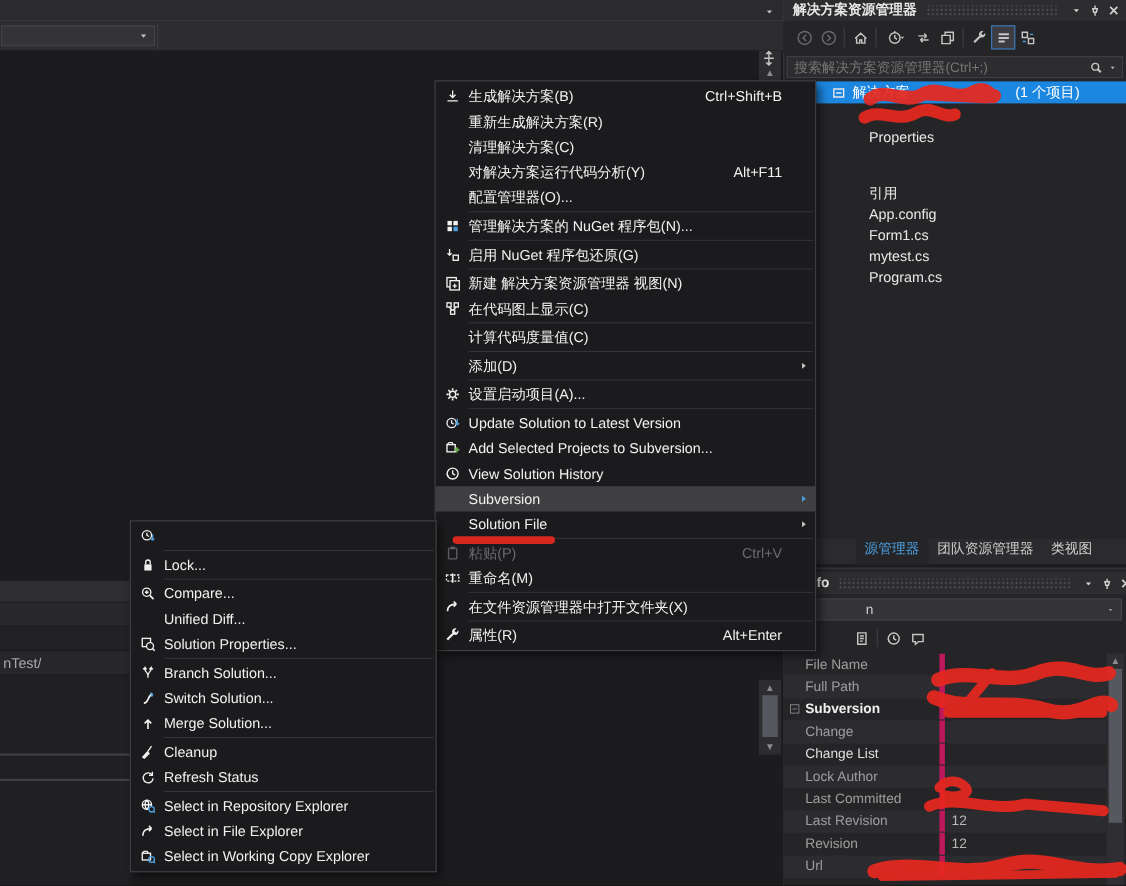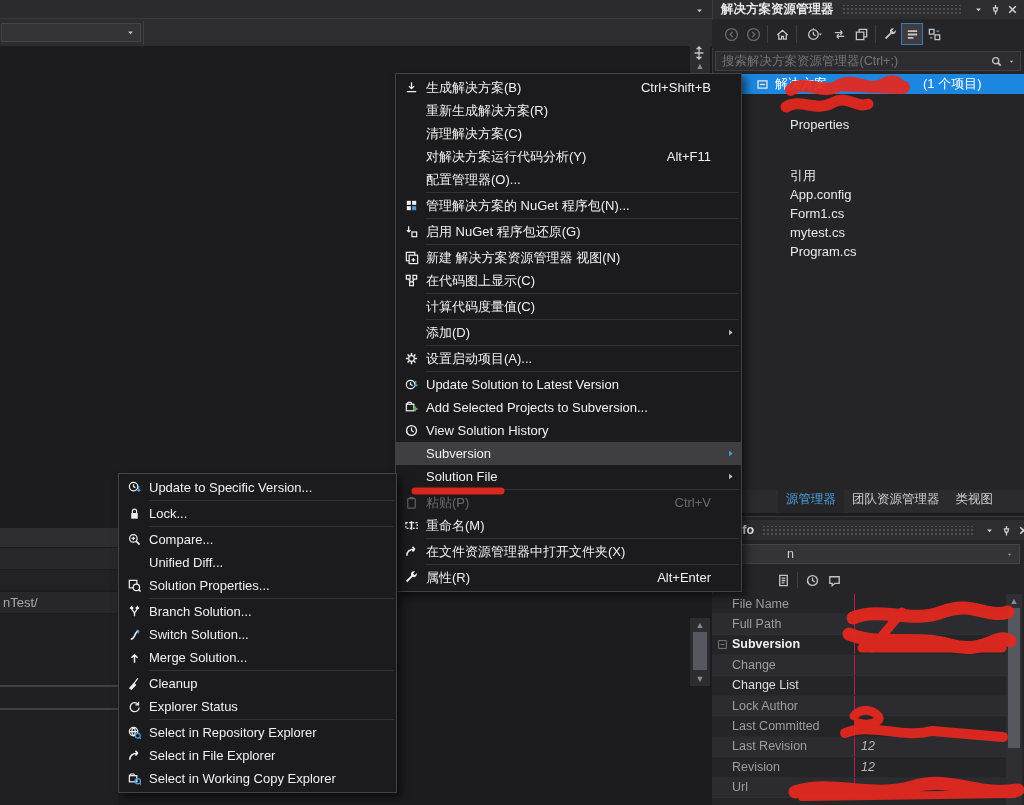--- a/index.html
+++ b/index.html
@@ -45,21 +45,21 @@
   #svn-combo{left:716px;top:544px;width:304px;height:20px;background:#333338;border:1px solid #434349;box-sizing:border-box;display:flex;align-items:center;color:#d0d0d0;font-size:12.5px;}
   #svn-combo .val{flex:1;padding-left:70px;white-space:nowrap;overflow:hidden;}
   #svn-toolbar{left:712px;top:568px;width:312px;height:24px;display:flex;align-items:center;}
   #svn-toolbar .tb{width:22px;height:22px;display:flex;align-items:center;justify-content:center;color:#c5c5c5;}
   #svn-toolbar .vsep{width:1px;height:16px;background:#3f3f46;margin:0 3px;}
   
   #prop-grid{left:712px;top:594px;width:294px;height:211px;background:#252528;overflow:hidden;}
   .prow{height:19.4px;display:flex;align-items:center;font-size:12.5px;border-bottom:1px solid rgba(255,255,255,0.02);}
   .prow .gut{width:20px;display:flex;align-items:center;justify-content:center;flex:none;}
   .prow .lab{width:122px;flex:none;color:#9e9e9e;white-space:nowrap;overflow:hidden;}
-  .prow .val{flex:1;color:#b8b8b8;padding-left:6px;border-left:1px solid #be185d;height:100%;display:flex;align-items:center;white-space:nowrap;font-style:italic;}
+  .prow .val{flex:1;color:#b8b8b8;padding-left:6px;border-left:5px solid #be185d;height:100%;display:flex;align-items:center;white-space:nowrap;}
   .prow.cat .lab{color:#f0f0f0;font-weight:bold;}
   .prow.bright .lab{color:#dedede;}
   .prow:nth-child(even){background:#2c2c30;}
   #prop-sb{left:1006px;top:594px;width:16px;height:211px;background:#2f2f33;}
   
   .menu{background:#1b1b1d;border:1px solid #434346;box-shadow:4px 4px 8px rgba(0,0,0,.55);padding:2px 0;box-sizing:border-box;z-index:10;}
   .menu-item{height:23px;display:flex;align-items:center;font-size:13px;color:#f1f1f1;white-space:nowrap;}
   .menu-item .mi-icon{width:30px;flex:none;display:flex;align-items:center;justify-content:center;}
   .menu-item .mi-label{flex:1;padding-right:20px;}
   .menu-item .mi-shortcut{padding-right:14px;color:#f1f1f1;}
@@ -582,21 +582,20 @@
 
   <div class="abs menu" id="sub-menu" style="left:118px;top:473px;width:279px;z-index:11;">
       <div class="menu-item">
         <span class="mi-icon">
           <svg viewBox="0 0 16 16" width="15" height="15" stroke="currentColor" fill="none" stroke-width="1.3">
             <circle cx="7" cy="7" r="4.5"></circle>
             <path d="M7 4.5V7l2 1.2"></path>
             <path d="M12.5 6v6M12.5 12l-1.8-1.8M12.5 12l1.8-1.8" stroke="#4ba0e0"></path>
           </svg>
         </span>
-        <span class="mi-label">Update to Specific Version...</span>
         <span class="mi-arrow"></span>
       </div>
       <div class="menu-sep"></div>
       <div class="menu-item">
         <span class="mi-icon">
           <svg viewBox="0 0 16 16" width="15" height="15" stroke="currentColor" fill="none" stroke-width="1.3">
             <rect x="4.5" y="7.5" width="7" height="6" fill="currentColor" stroke="none"></rect>
             <path d="M5.8 7.5V5.5a2.2 2.2 0 0 1 4.4 0v2"></path>
           </svg>
         </span>
@@ -671,21 +670,21 @@
         <span class="mi-label">Cleanup</span>
         <span class="mi-arrow"></span>
       </div>
       <div class="menu-item">
         <span class="mi-icon">
           <svg viewBox="0 0 16 16" width="15" height="15" stroke="currentColor" fill="none" stroke-width="1.3">
             <path d="M12.3 6.2A4.8 4.8 0 1 0 13 9"></path>
             <path d="M12.3 2.8v3.4H9"></path>
           </svg>
         </span>
-        <span class="mi-label">Explorer Status</span>
+        <span class="mi-label">Refresh Status</span>
         <span class="mi-arrow"></span>
       </div>
       <div class="menu-sep"></div>
       <div class="menu-item">
         <span class="mi-icon">
           <svg viewBox="0 0 16 16" width="15" height="15" stroke="currentColor" fill="none" stroke-width="1.3">
             <circle cx="7" cy="7" r="4.5"></circle>
             <path d="M2.5 7h9M7 2.5c2.5 2.5 2.5 6.5 0 9M7 2.5c-2.5 2.5-2.5 6.5 0 9"></path>
             <circle cx="11.5" cy="11.5" r="2.6" stroke="#4ba0e0" fill="#1b1b1d"></circle>
             <path d="M13.4 13.4l1.3 1.3" stroke="#4ba0e0"></path>

